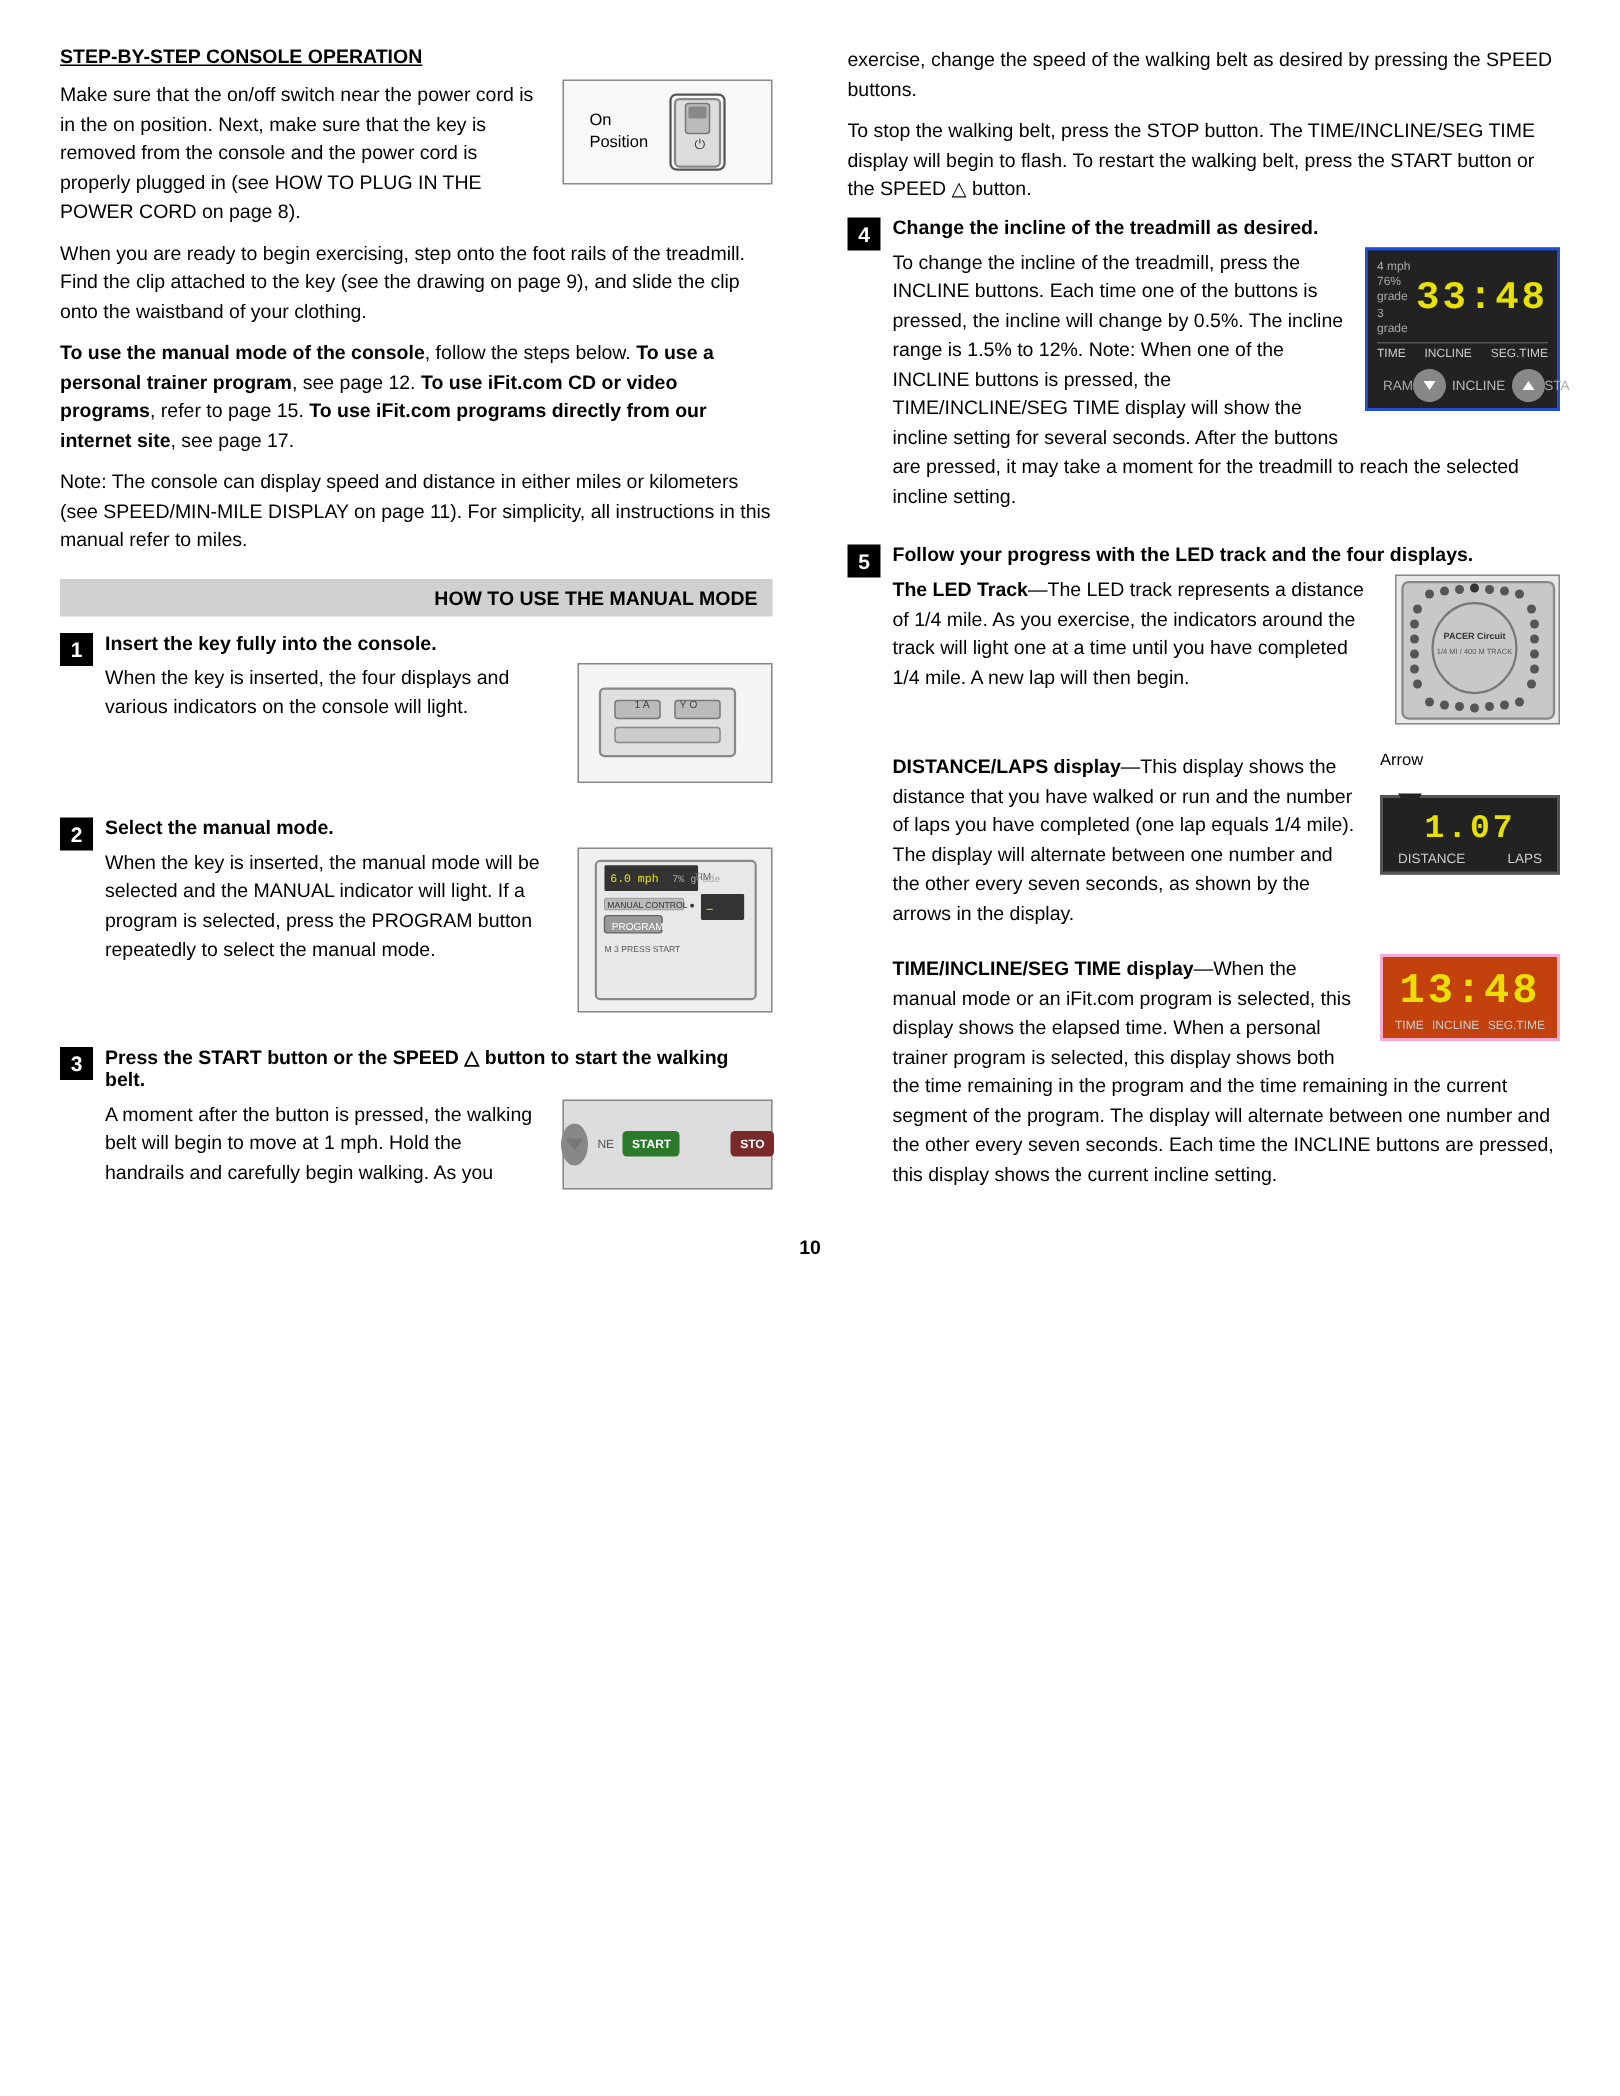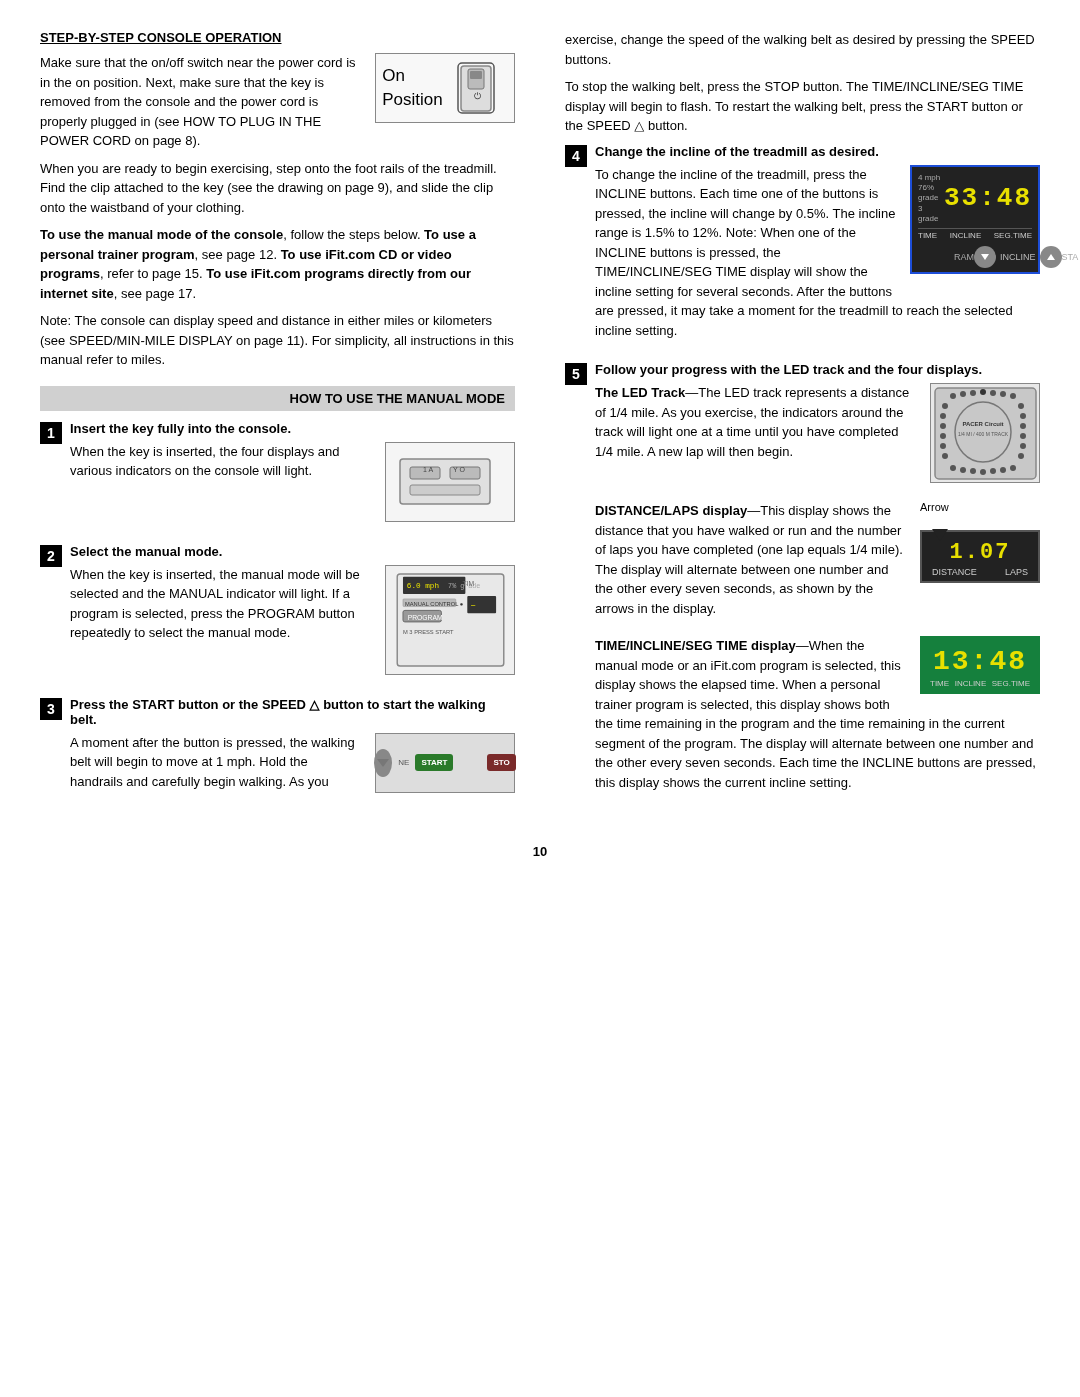--- a/index.html
+++ b/index.html
@@ -70,21 +70,21 @@
       height: 70px;
       display: flex;
       align-items: center;
       justify-content: center;
       float: right;
       margin: 0 0 10px 15px;
       background: #f8f8f8;
       font-size: 12px;
       gap: 10px;
     }
-    .on-position-text { font-size: 17px; line-height: 1.4; }
+    .on-position-text { font-size: 11px; line-height: 1.4; }
 
     
     .led-track-fig {
       width: 110px;
       height: 100px;
       border: 1px solid #888;
       background: #e8e8e8;
       float: right;
       margin: 0 0 8px 12px;
       display: flex;
@@ -120,23 +120,23 @@
       padding: 2px 4px 0 4px;
     }
     .dist-label {
       color: #ccc;
       font-size: 9px;
       font-family: Arial;
     }
 
     
     .time-fig {
-      border: 2px solid #15803d;
+      border: 2px solid #f9a8d4;
       width: 120px;
-      background: #15803d;
+      background: #c2410c;
       padding: 8px 6px 4px 6px;
       float: right;
       margin: 0 0 8px 12px;
     }
     .time-display {
       color: #e8e000;
       font-family: 'Courier New', monospace;
       font-size: 28px;
       font-weight: bold;
       text-align: center;
@@ -265,21 +265,20 @@
       content: "";
       display: table;
       clear: both;
     }
 
     
     .page-number {
       text-align: center;
       font-size: 13px;
       font-weight: bold;
-      margin-top: 20px;
     }
 
     .sub-section { margin-bottom: 10px; }
   </style>
 </head>
 <body>
 
 <div class="page-layout">
 
   <div class="left-col">
@@ -399,21 +398,21 @@
               <div>3 grade</div>
             </div>
             <div class="incline-number">33:48</div>
           </div>
           <div class="incline-bottom-labels">
             <span class="incline-bottom-label">TIME</span>
             <span class="incline-bottom-label">INCLINE</span>
             <span class="incline-bottom-label">SEG.TIME</span>
           </div>
           <div style="display:flex; align-items:center; justify-content:space-between; margin-top:6px; padding:0 4px;">
-            <span style="color:#aaa; font-size:9px;margin-left:32px;">RAM</span>
+            <span style="color:#aaa; font-size:9px;">RAM</span>
             <div style="display:flex; align-items:center; gap:4px;">
               <div style="width:22px;height:22px;background:#888;border-radius:50%;display:flex;align-items:center;justify-content:center;">
                 <svg width="12" height="12" viewBox="0 0 12 12">
                     <polygon points="6,9 2,3 10,3" fill="#fff"></polygon>
                   </svg>
               </div>
               <span style="font-size:9px;color:#bbb;">INCLINE</span>
               <div style="width:22px;height:22px;background:#888;border-radius:50%;display:flex;align-items:center;justify-content:center;">
                 <svg width="12" height="12" viewBox="0 0 12 12">
                     <polygon points="6,3 2,9 10,9" fill="#fff"></polygon>

